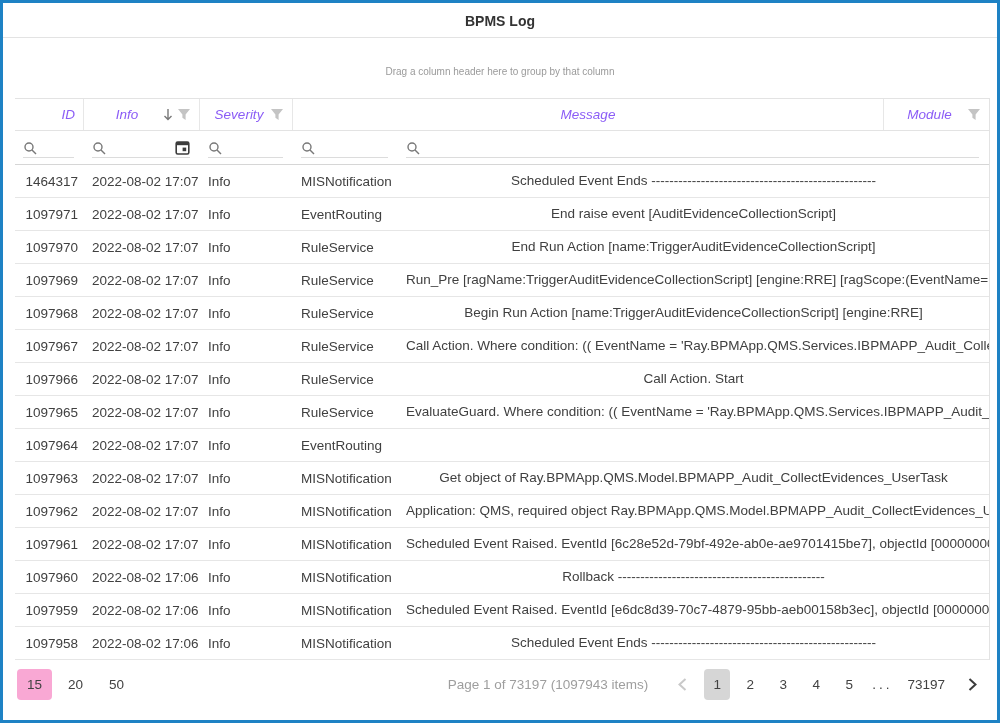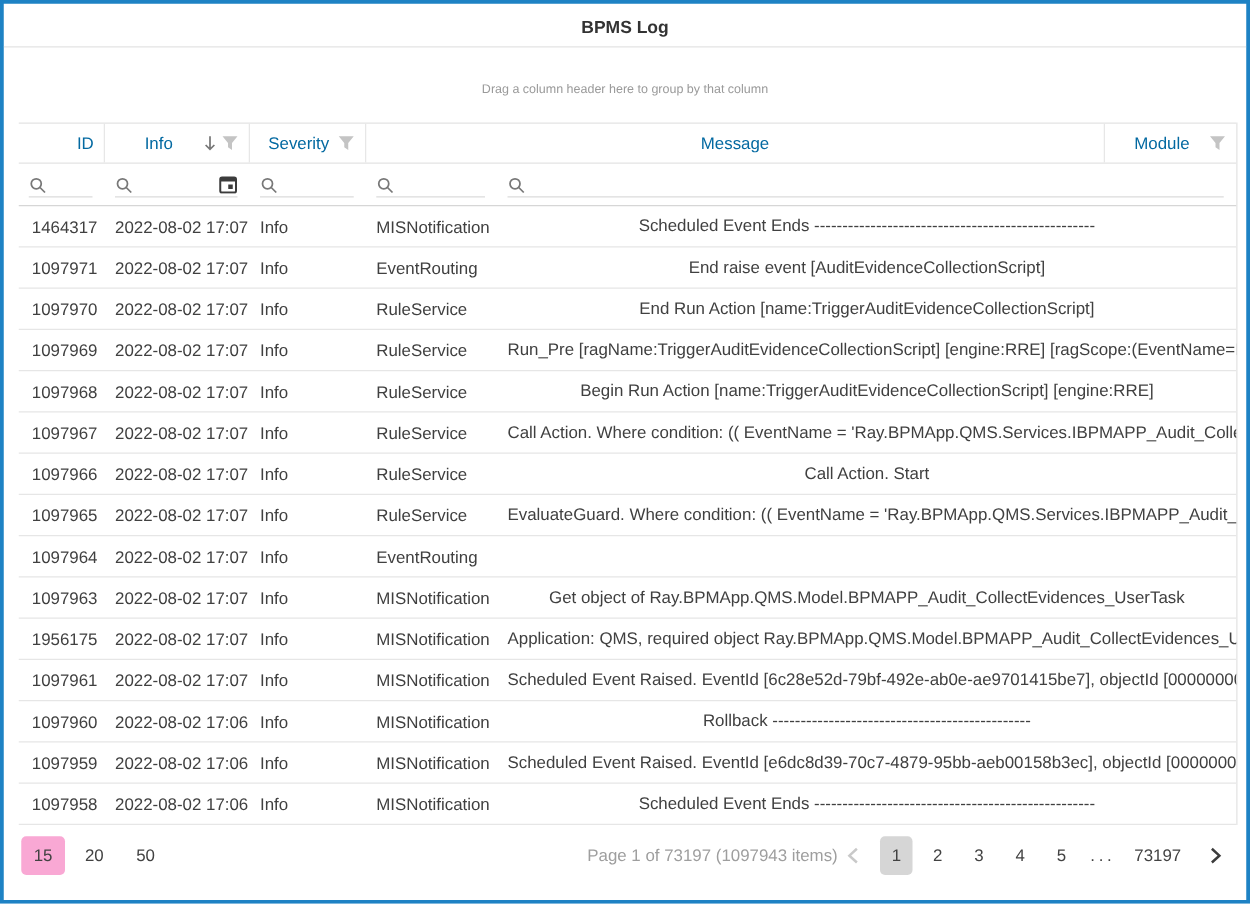--- a/index.html
+++ b/index.html
@@ -20,21 +20,21 @@
   
   .group-panel {
     padding:28px 12px 21px 12px;
     font-size:10px; color:#9a9a9a;
   }
   
   .grid { margin-left:12px; width:975px; border-right:1px solid #e3e3e3; }
   .hrow {
     display:flex; height:33px; align-items:center;
     border-top:1px solid #e3e3e3; border-bottom:1px solid #e3e3e3;
-    color:#0369a1; font-size:13.5px;
+    color:#8b5cf6; font-size:13.5px;font-style:italic;
   }
   .hcell { display:flex; align-items:center; height:100%; padding:0 8px; border-right:1px solid #e7e7e7; }
   .hcell:last-child { border-right:none; }
   .hcell .lbl { flex:1; overflow:hidden; white-space:nowrap; }
   .c-id  { width:69px; }
   .c-date{ width:116px; }
   .c-sev { width:93px; }
   .c-mod { width:105px; }
   .c-msg { flex:1; min-width:0; }
   .hcell.c-id { justify-content:flex-end; }
@@ -51,21 +51,21 @@
   .dcell.c-msg { display:block; line-height:32px; }
   
   .pager {
     height:48px; padding:0 13px 0 14px;
     display:flex; align-items:center; font-size:13.5px; color:#424242;
   }
   .sizes { display:flex; align-items:center; gap:6px; }
   .size-btn { min-width:35px; height:31px; display:flex; align-items:center; justify-content:center; border-radius:4px; cursor:pointer; }
   .size-btn.sel { background:#f9a8d4; }
   .pager-right { margin-left:auto; display:flex; align-items:center; }
-  .summary { color:#9e9e9e; }
+  .summary { color:#9e9e9e; margin-right:22px; }
   .nav-btn { width:24px; height:31px; display:flex; align-items:center; justify-content:center; cursor:pointer; }
   .pages { display:flex; align-items:center; gap:7px; margin:0 10px; }
   .page-btn { min-width:26px; height:31px; padding:0 5px; display:flex; align-items:center; justify-content:center; border-radius:4px; cursor:pointer; }
   .page-btn.sel { background:#d6d6d6; }
   .dots { letter-spacing:3px; color:#424242; padding:0 3px; }
   svg { display:block; }
 </style>
 </head>
 <body>
 
@@ -247,21 +247,21 @@
 
         <div class="drow">
           <div class="dcell c-id">1097963</div>
           <div class="dcell c-date">2022-08-02 17:07</div>
           <div class="dcell c-sev">Info</div>
           <div class="dcell c-mod">MISNotification</div>
           <div class="dcell c-msg">Get object of Ray.BPMApp.QMS.Model.BPMAPP_Audit_CollectEvidences_UserTask</div>
         </div>
 
         <div class="drow">
-          <div class="dcell c-id">1956175</div>
+          <div class="dcell c-id">1097962</div>
           <div class="dcell c-date">2022-08-02 17:07</div>
           <div class="dcell c-sev">Info</div>
           <div class="dcell c-mod">MISNotification</div>
           <div class="dcell c-msg">Application: QMS, required object Ray.BPMApp.QMS.Model.BPMAPP_Audit_CollectEvidences_UserTas</div>
         </div>
 
         <div class="drow">
           <div class="dcell c-id">1097961</div>
           <div class="dcell c-date">2022-08-02 17:07</div>
           <div class="dcell c-sev">Info</div>

